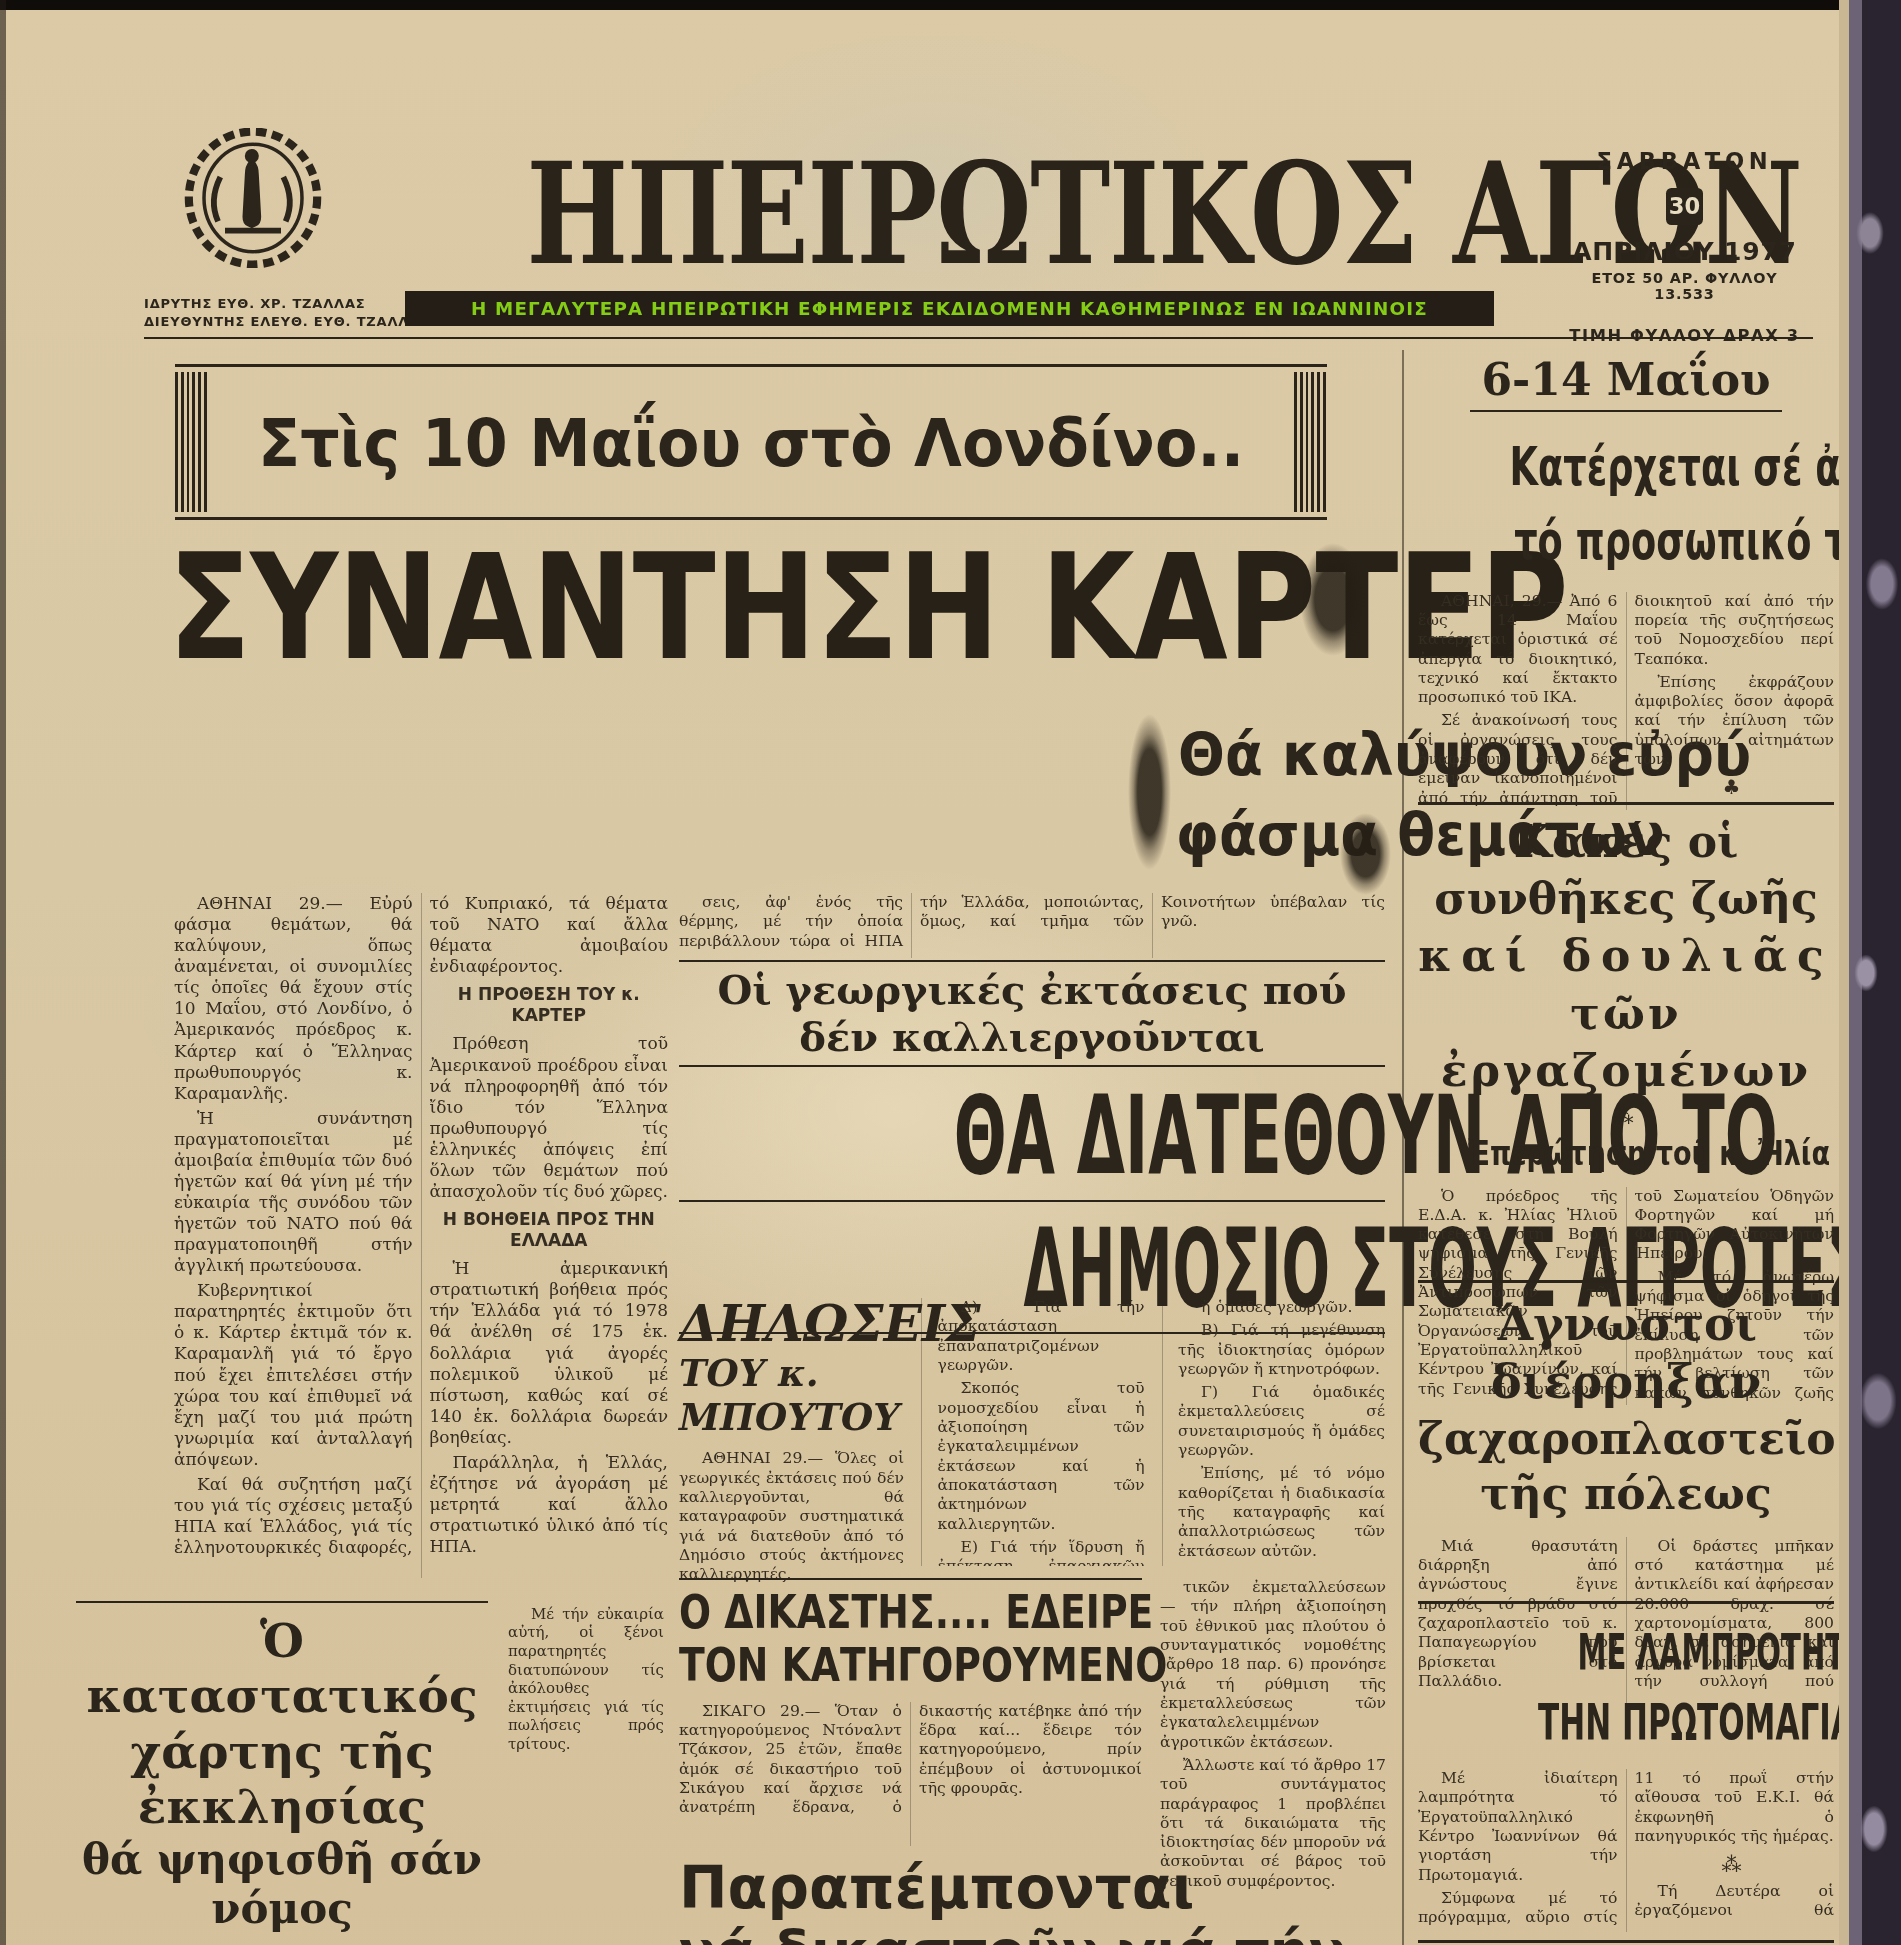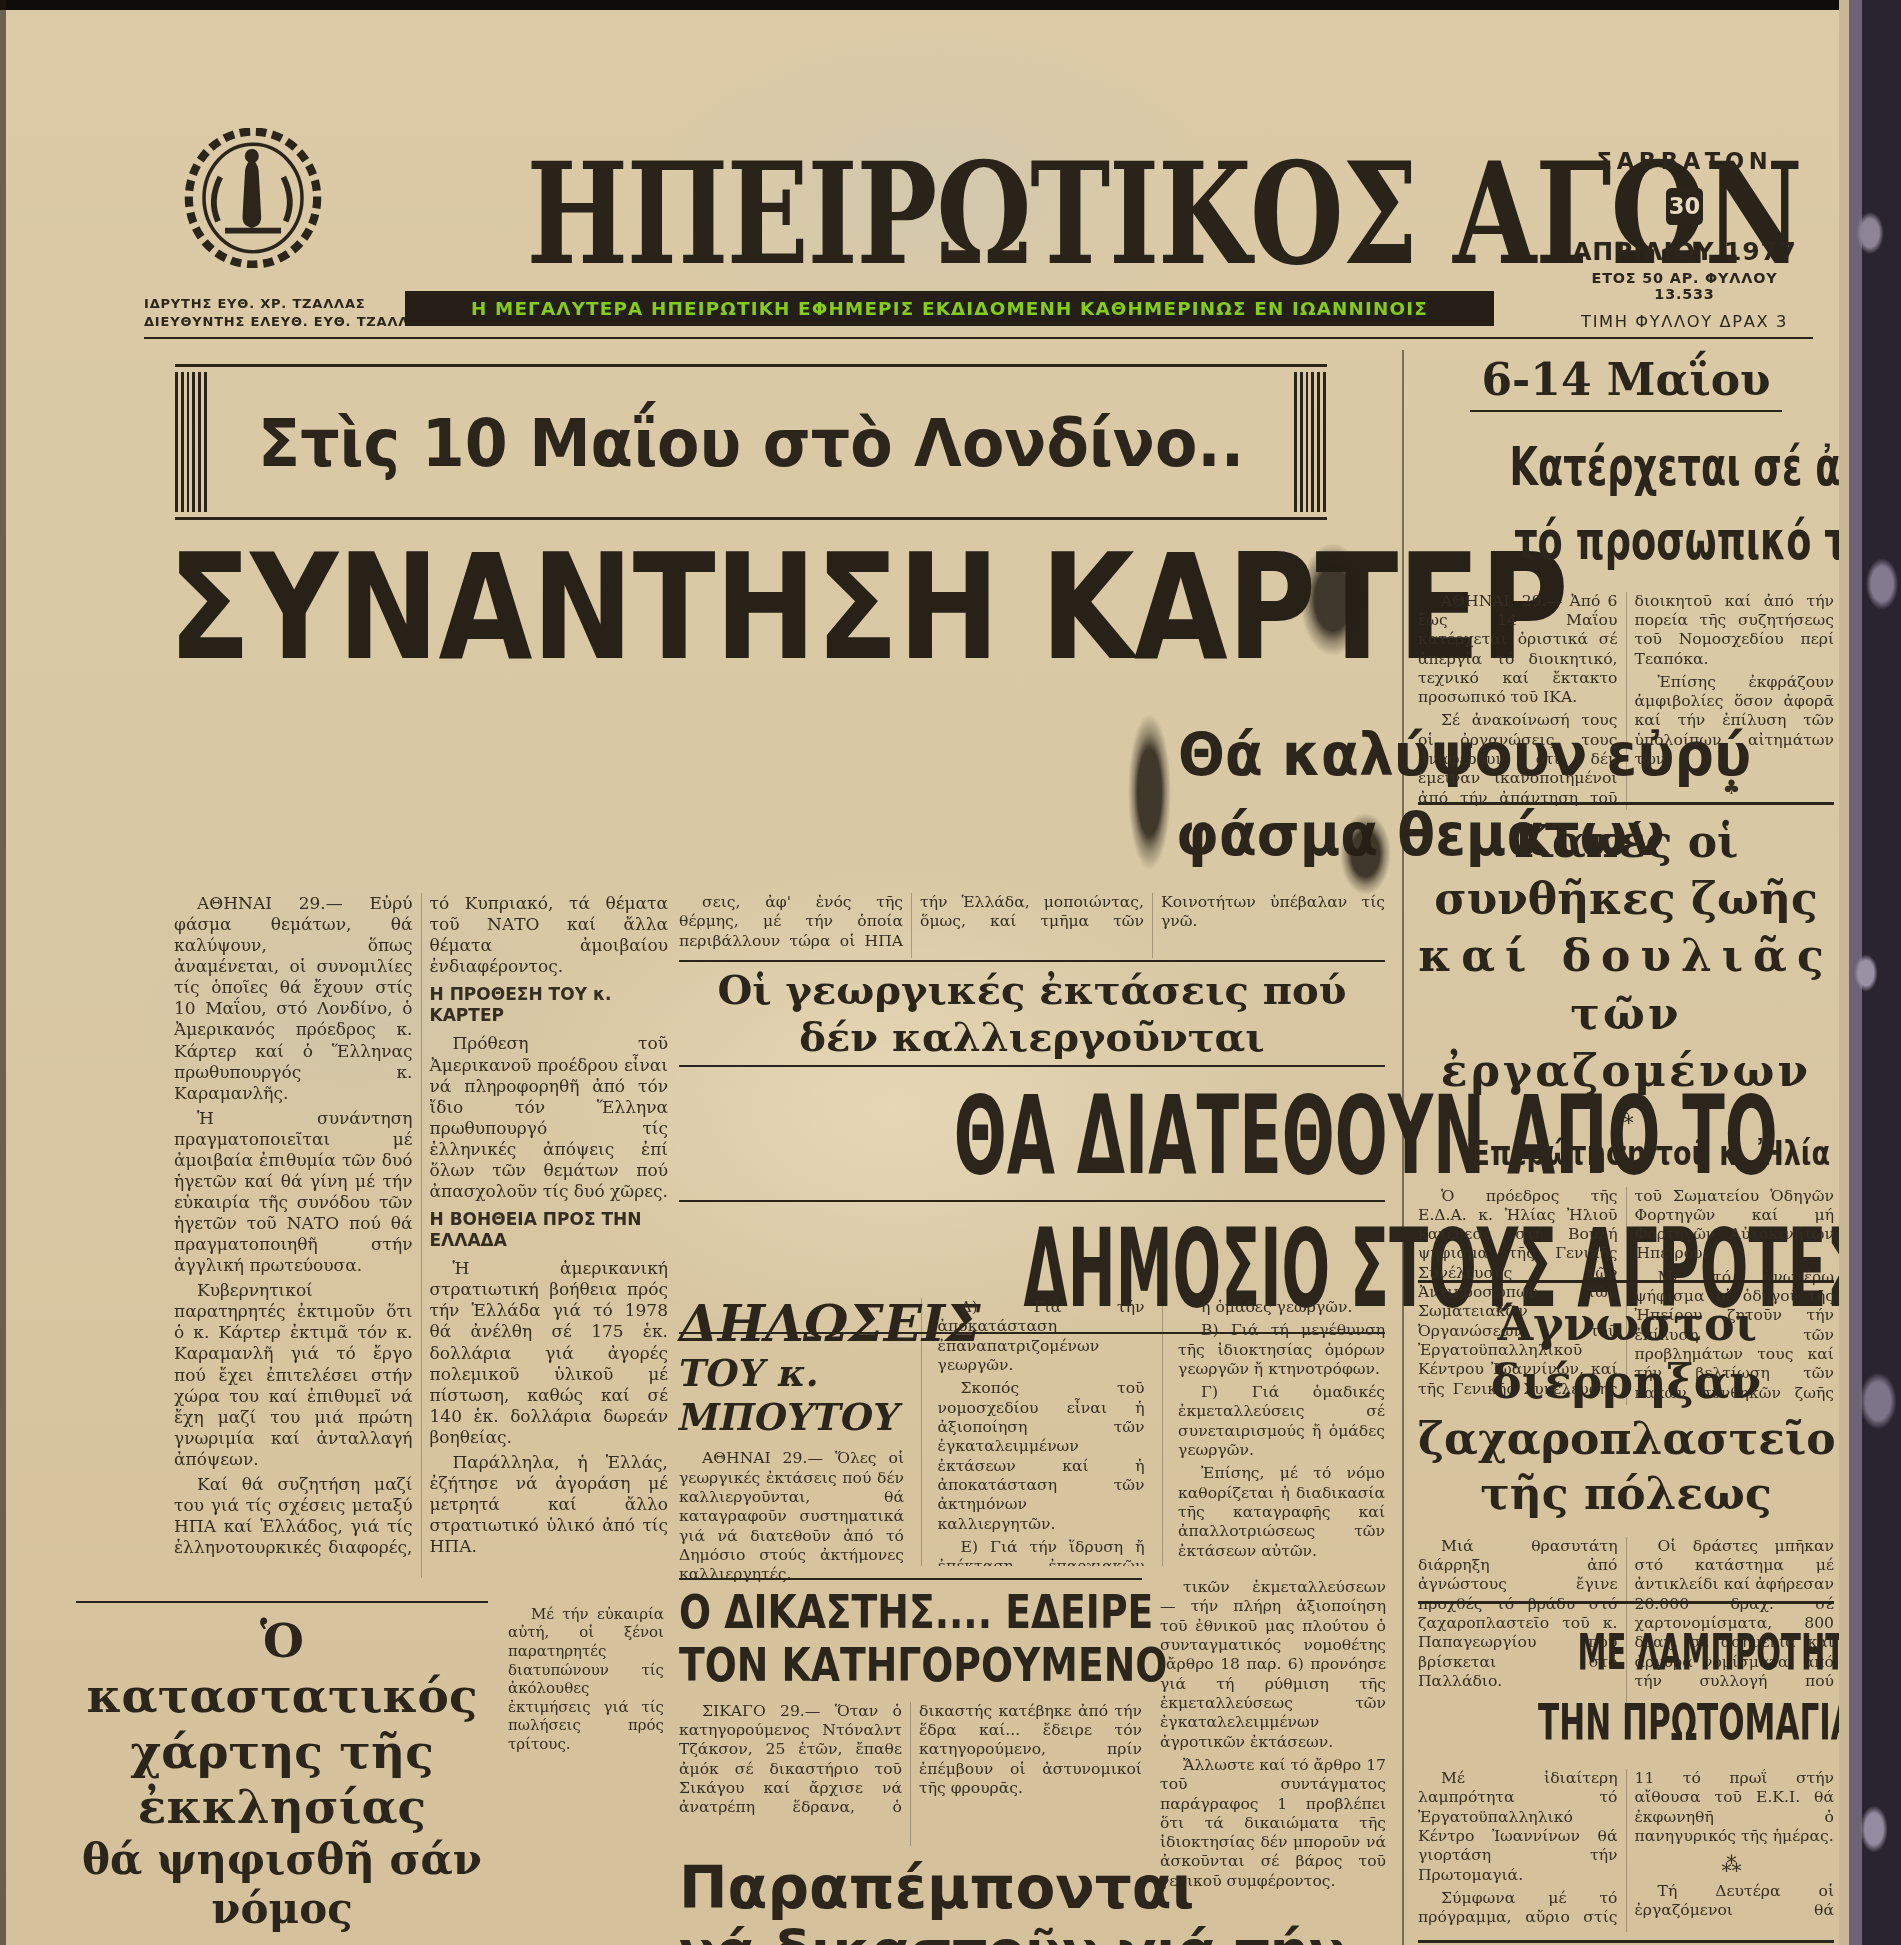--- a/index.html
+++ b/index.html
@@ -27,21 +27,21 @@
   .vrule{position:absolute;background:rgba(43,36,26,.55);}
   .hrule{position:absolute;background:#2b241a;}
   p{margin:0 0 3.9px 0;text-indent:23px;}
   .body{font-size:16.3px;line-height:1.24;text-align:justify;overflow:hidden;hyphens:none;color:#352d21;}
   .c2{column-count:2;column-gap:17px;column-rule:0.8px solid rgba(43,36,26,.30);}
   .c3{column-count:3;column-gap:17px;column-rule:0.8px solid rgba(43,36,26,.30);}
   .abs{position:absolute;}
   .sans{font-family:"DejaVu Sans",sans-serif;}
   .cond{display:inline-block;transform-origin:center top;white-space:nowrap;font-weight:bold;}
   .ctr{text-align:center;}
-  .subhead-inline{font-family:"DejaVu Sans",sans-serif;font-weight:bold;text-align:left;text-indent:0;font-size:17px;margin:7px 0;}
+  .subhead-inline{font-family:"DejaVu Sans",sans-serif;font-weight:bold;text-align:center;text-indent:0;font-size:17px;margin:7px 0;}
   .sep{ text-align:center;text-indent:0;font-size:20px;letter-spacing:5.4px;margin:5.4px 0;}
   .blot{position:absolute;border-radius:50%;background:radial-gradient(closest-side,#241e15 0 55%,rgba(36,30,21,.45) 75%,transparent 100%);opacity:.85;}
   .kickrule{height:2.7px;background:#2b241a;}
 </style>
 </head>
 <body>
 
 <div class="paper">
 
   <div class="abs" style="left:183px;top:128px;width:140px;height:140px;">
@@ -61,21 +61,21 @@
   </div>
   <div class="abs" style="left:405px;top:132px;width:1089px;height:156px;">
     <span class="cond" style="font-family:'DejaVu Serif',serif;font-size:128px;line-height:148px;transform:scale(0.84,1.10);color:#29231a;letter-spacing:-1.6px;">ΗΠΕΙΡΩΤΙΚΟΣ ΑΓΩΝ</span>
   </div>
   <div class="abs sans ctr" style="left:405px;top:291px;width:1089px;height:35px;background:#241e16;color:#84cc16;font-weight:bold;font-size:18.3px;line-height:35px;letter-spacing:1.2px;white-space:nowrap;overflow:hidden;">Η ΜΕΓΑΛΥΤΕΡΑ ΗΠΕΙΡΩΤΙΚΗ ΕΦΗΜΕΡΙΣ ΕΚΔΙΔΟΜΕΝΗ ΚΑΘΗΜΕΡΙΝΩΣ ΕΝ ΙΩΑΝΝΙΝΟΙΣ</div>
   <div class="abs ctr sans" style="left:1560px;top:148px;width:249px;">
     <div style="font-weight:bold;font-size:22.6px;letter-spacing:4.7px;">ΣΑΒΒΑΤΟΝ</div>
     <div style="margin:14px auto 11.7px;width:37px;height:37px;background:#2a241b;color:#e7dbc0;font-weight:bold;font-size:22.6px;line-height:37px;border-radius:5.4px;">30</div>
     <div style="font-weight:bold;font-size:25px;letter-spacing:0.8px;">ΑΠΡΙΛΙΟΥ 1977</div>
     <div style="font-weight:bold;font-size:14.4px;margin-top:4.7px;letter-spacing:0.8px;">ΕΤΟΣ 50 ΑΡ. ΦΥΛΛΟΥ 13.533</div>
-    <div style="font-weight:normal;font-size:16.3px;margin-top:10px;letter-spacing:1.6px;">ΤΙΜΗ ΦΥΛΛΟΥ ΔΡΑΧ 3</div>
+    <div style="font-weight:bold;font-size:16.3px;margin-top:24px;letter-spacing:1.6px;">ΤΙΜΗ ΦΥΛΛΟΥ ΔΡΑΧ 3</div>
   </div>
   <div class="hrule" style="left:144px;top:337px;width:1669px;height:2.3px;"></div>
 
   <div class="vrule" style="left:1402px;top:350px;width:1.6px;height:2545px;"></div>
 
   <div class="abs" style="left:175px;top:364px;width:1152px;height:150px;border-top:3.5px solid #2b241a;border-bottom:3.5px solid #2b241a;display:flex;align-items:center;justify-content:center;">
     <div style="position:absolute;left:0;top:4.7px;bottom:4.7px;width:33px;background:repeating-linear-gradient(90deg,#2b241a 0 2.7px,transparent 2.7px 5.8px);"></div>
     <div style="position:absolute;right:0;top:4.7px;bottom:4.7px;width:33px;background:repeating-linear-gradient(90deg,#2b241a 0 2.7px,transparent 2.7px 5.8px);"></div>
     <span class="cond sans" style="font-size:65px;transform:scale(.95,1.02);">Στὶς 10 Μαΐου στὸ Λονδίνο..</span>
   </div>

